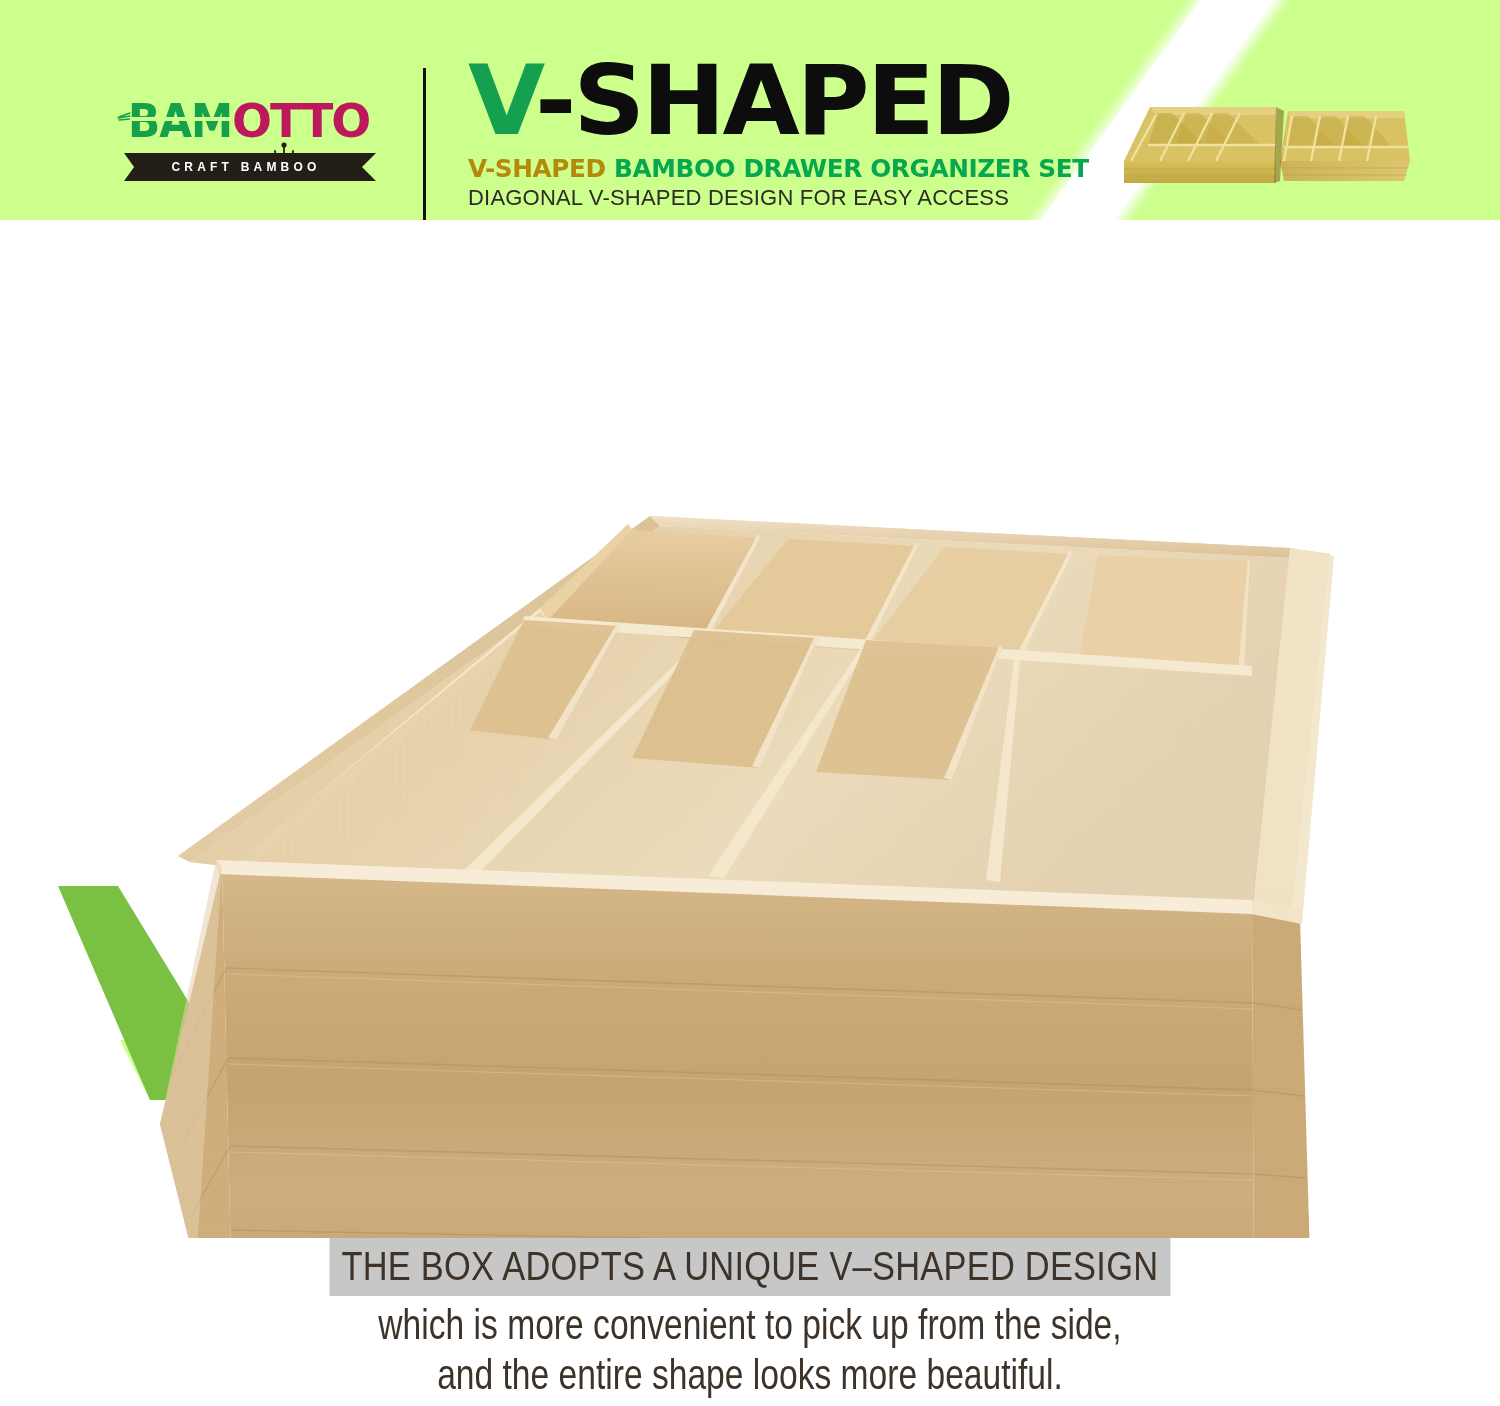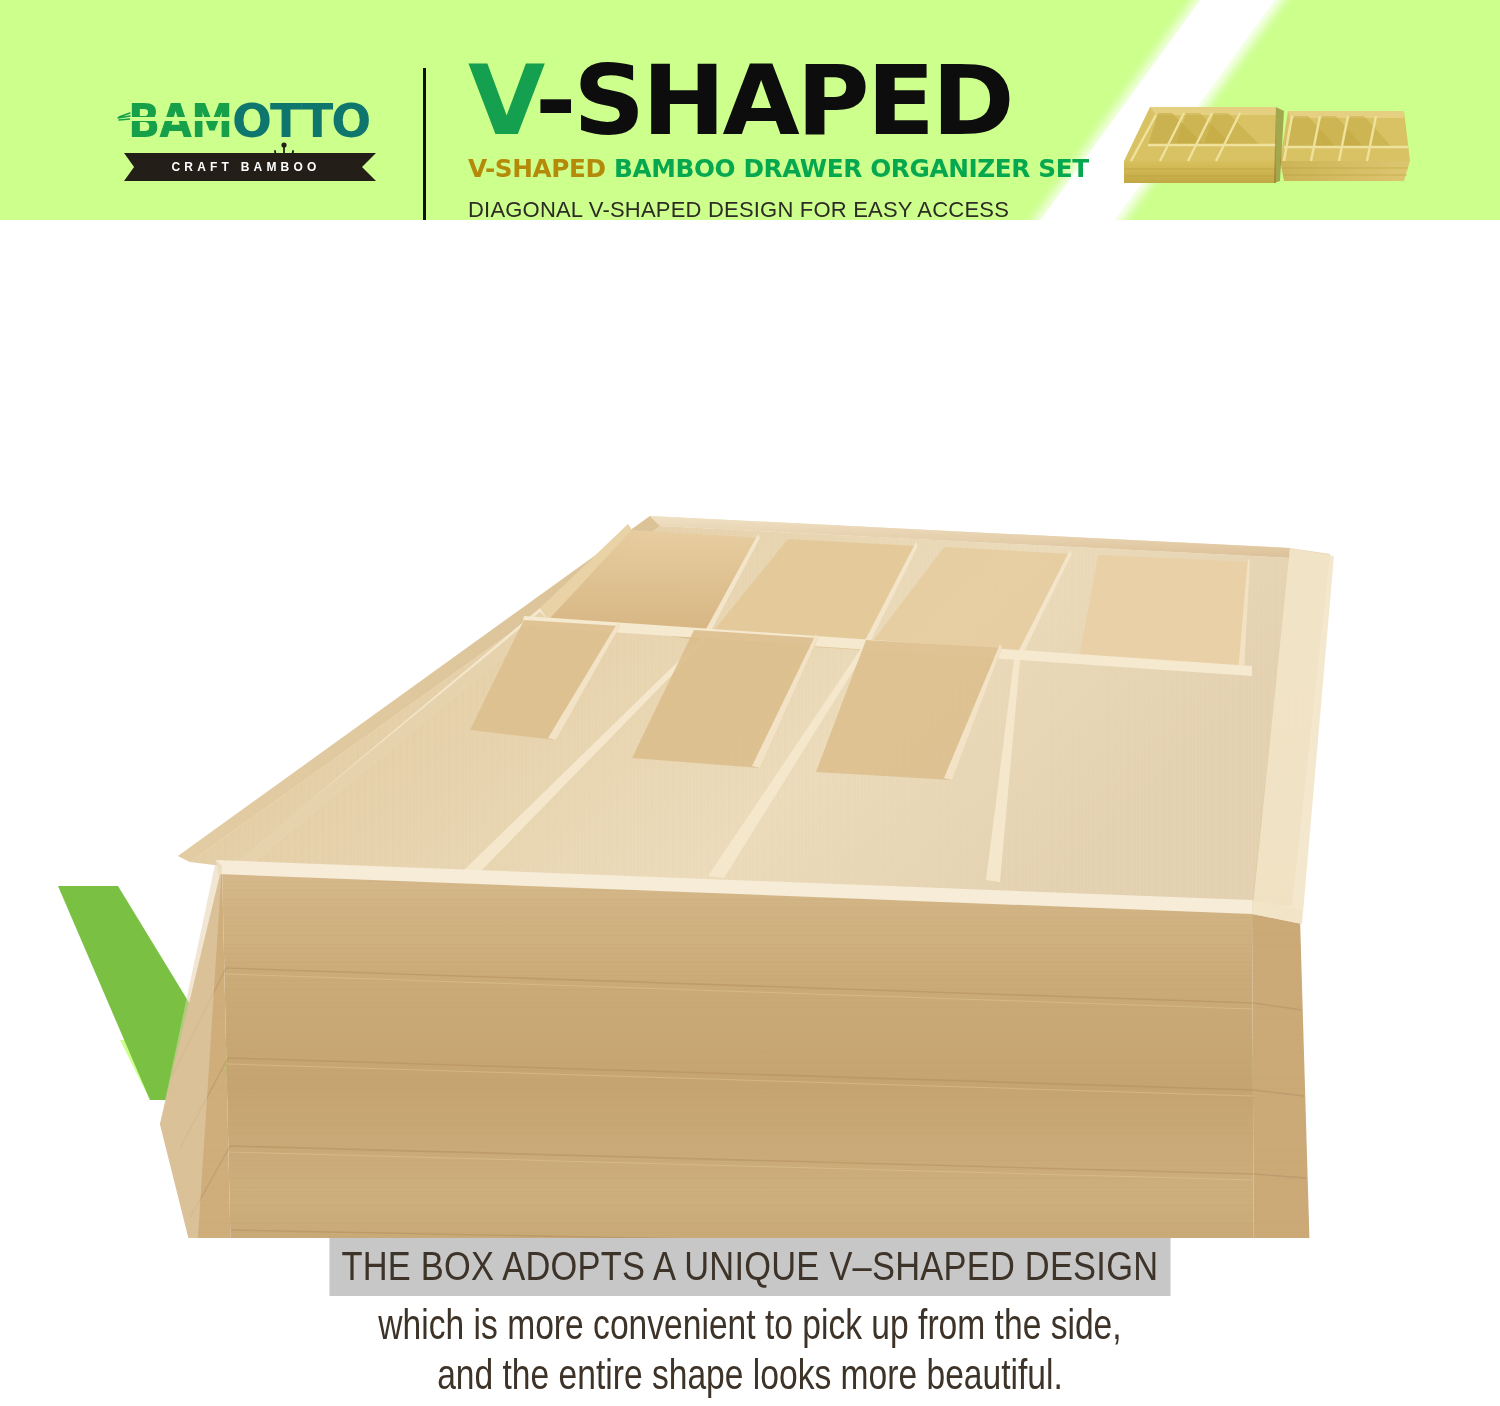--- a/index.html
+++ b/index.html
@@ -47,21 +47,21 @@
     position:relative;
   }
   .lg-bam::after{
     
     content:""; position:absolute; left:2px; right:2px; top:20px; height:4px;
     background:#ccff8c;
   }
   .lg-otto {
     font-family:"DejaVu Sans", sans-serif;
     font-weight:bold; font-size:47px; letter-spacing:-2px;
-    color:#0f766e; line-height:47px;
+    color:#be185d; line-height:47px;
   }
   .leaf {
     position:absolute; left:-11px; top:14px; width:14px; height:14px;
   }
   .anchor {
     position:absolute; left:143px; top:45px; width:26px; height:18px;
   }
   .ribbon {
     position:absolute; left:-4px; top:56px; width:252px; height:28px;
     background:#231f18;
@@ -101,21 +101,21 @@
     font-family:"DejaVu Sans", sans-serif;
     font-weight:bold;
     font-size:25px; line-height:27px; letter-spacing:-0.4px;
     white-space:nowrap;
     transform:scaleX(0.99);
     transform-origin:left center;
   }
   #headline-sub .sub-gold { color:#b58a09; }
   #headline-sub .sub-green { color:#06a84f; }
   #headline-tag {
-    margin-top:15px;
+    margin-top:3px;
     font-family:"Liberation Sans", sans-serif;
     font-size:22px; line-height:26px; letter-spacing:.2px;
     color:#2c2c24; white-space:nowrap;
   }
 
   
   #thumb { position:absolute; left:1098px; top:85px; width:330px; height:115px; }
   .tray-svg { display:block; }
 
   

